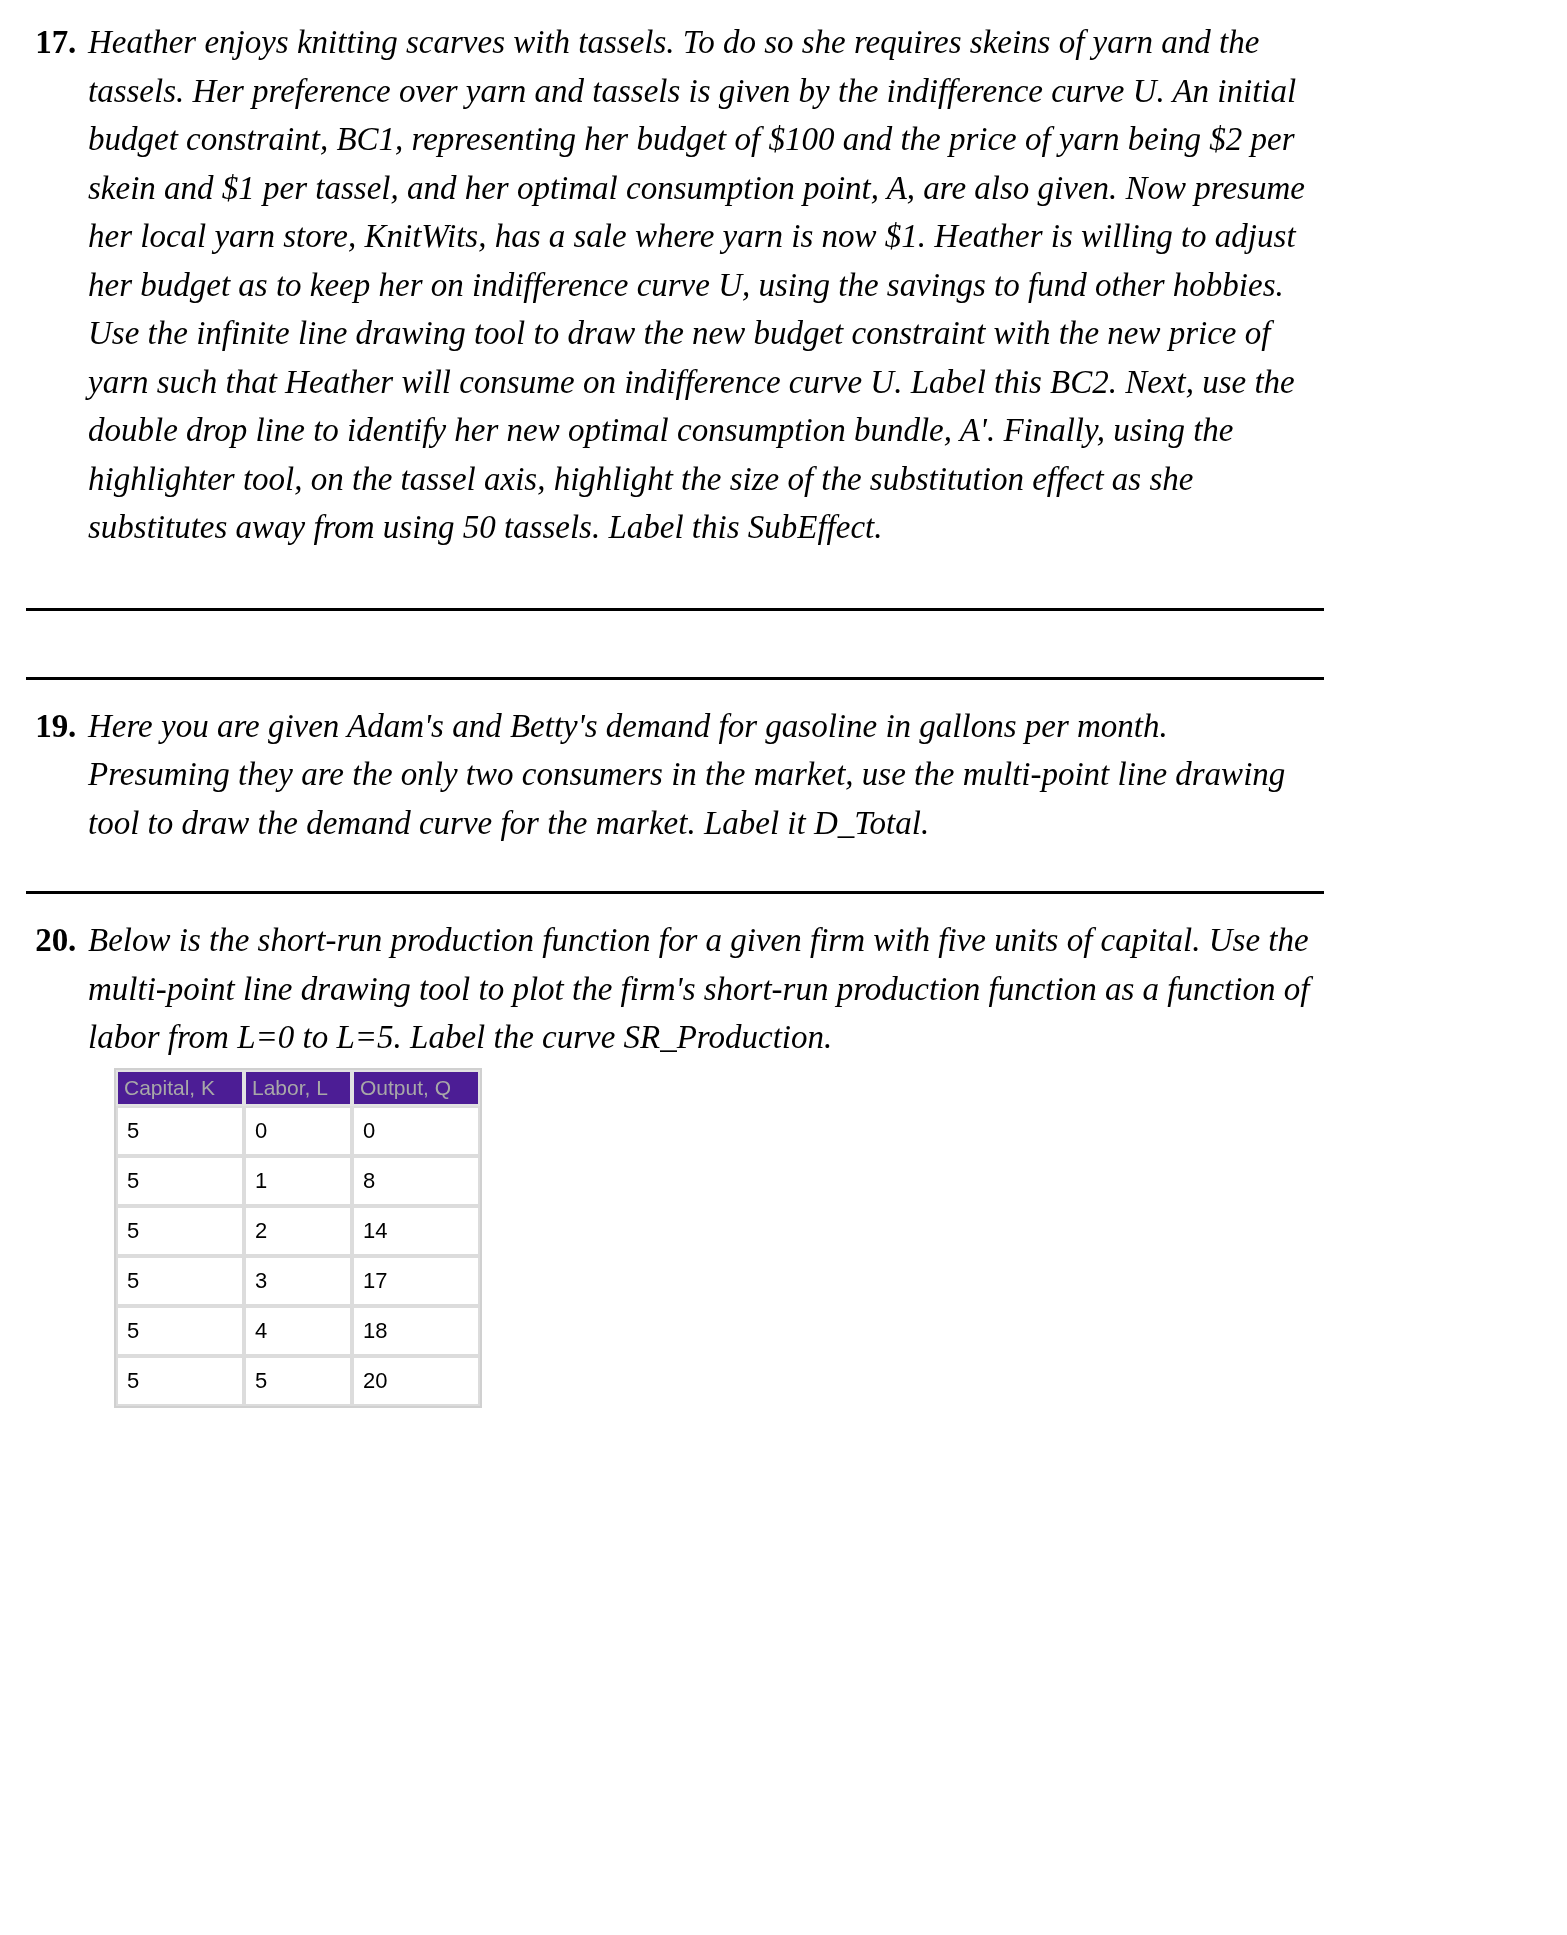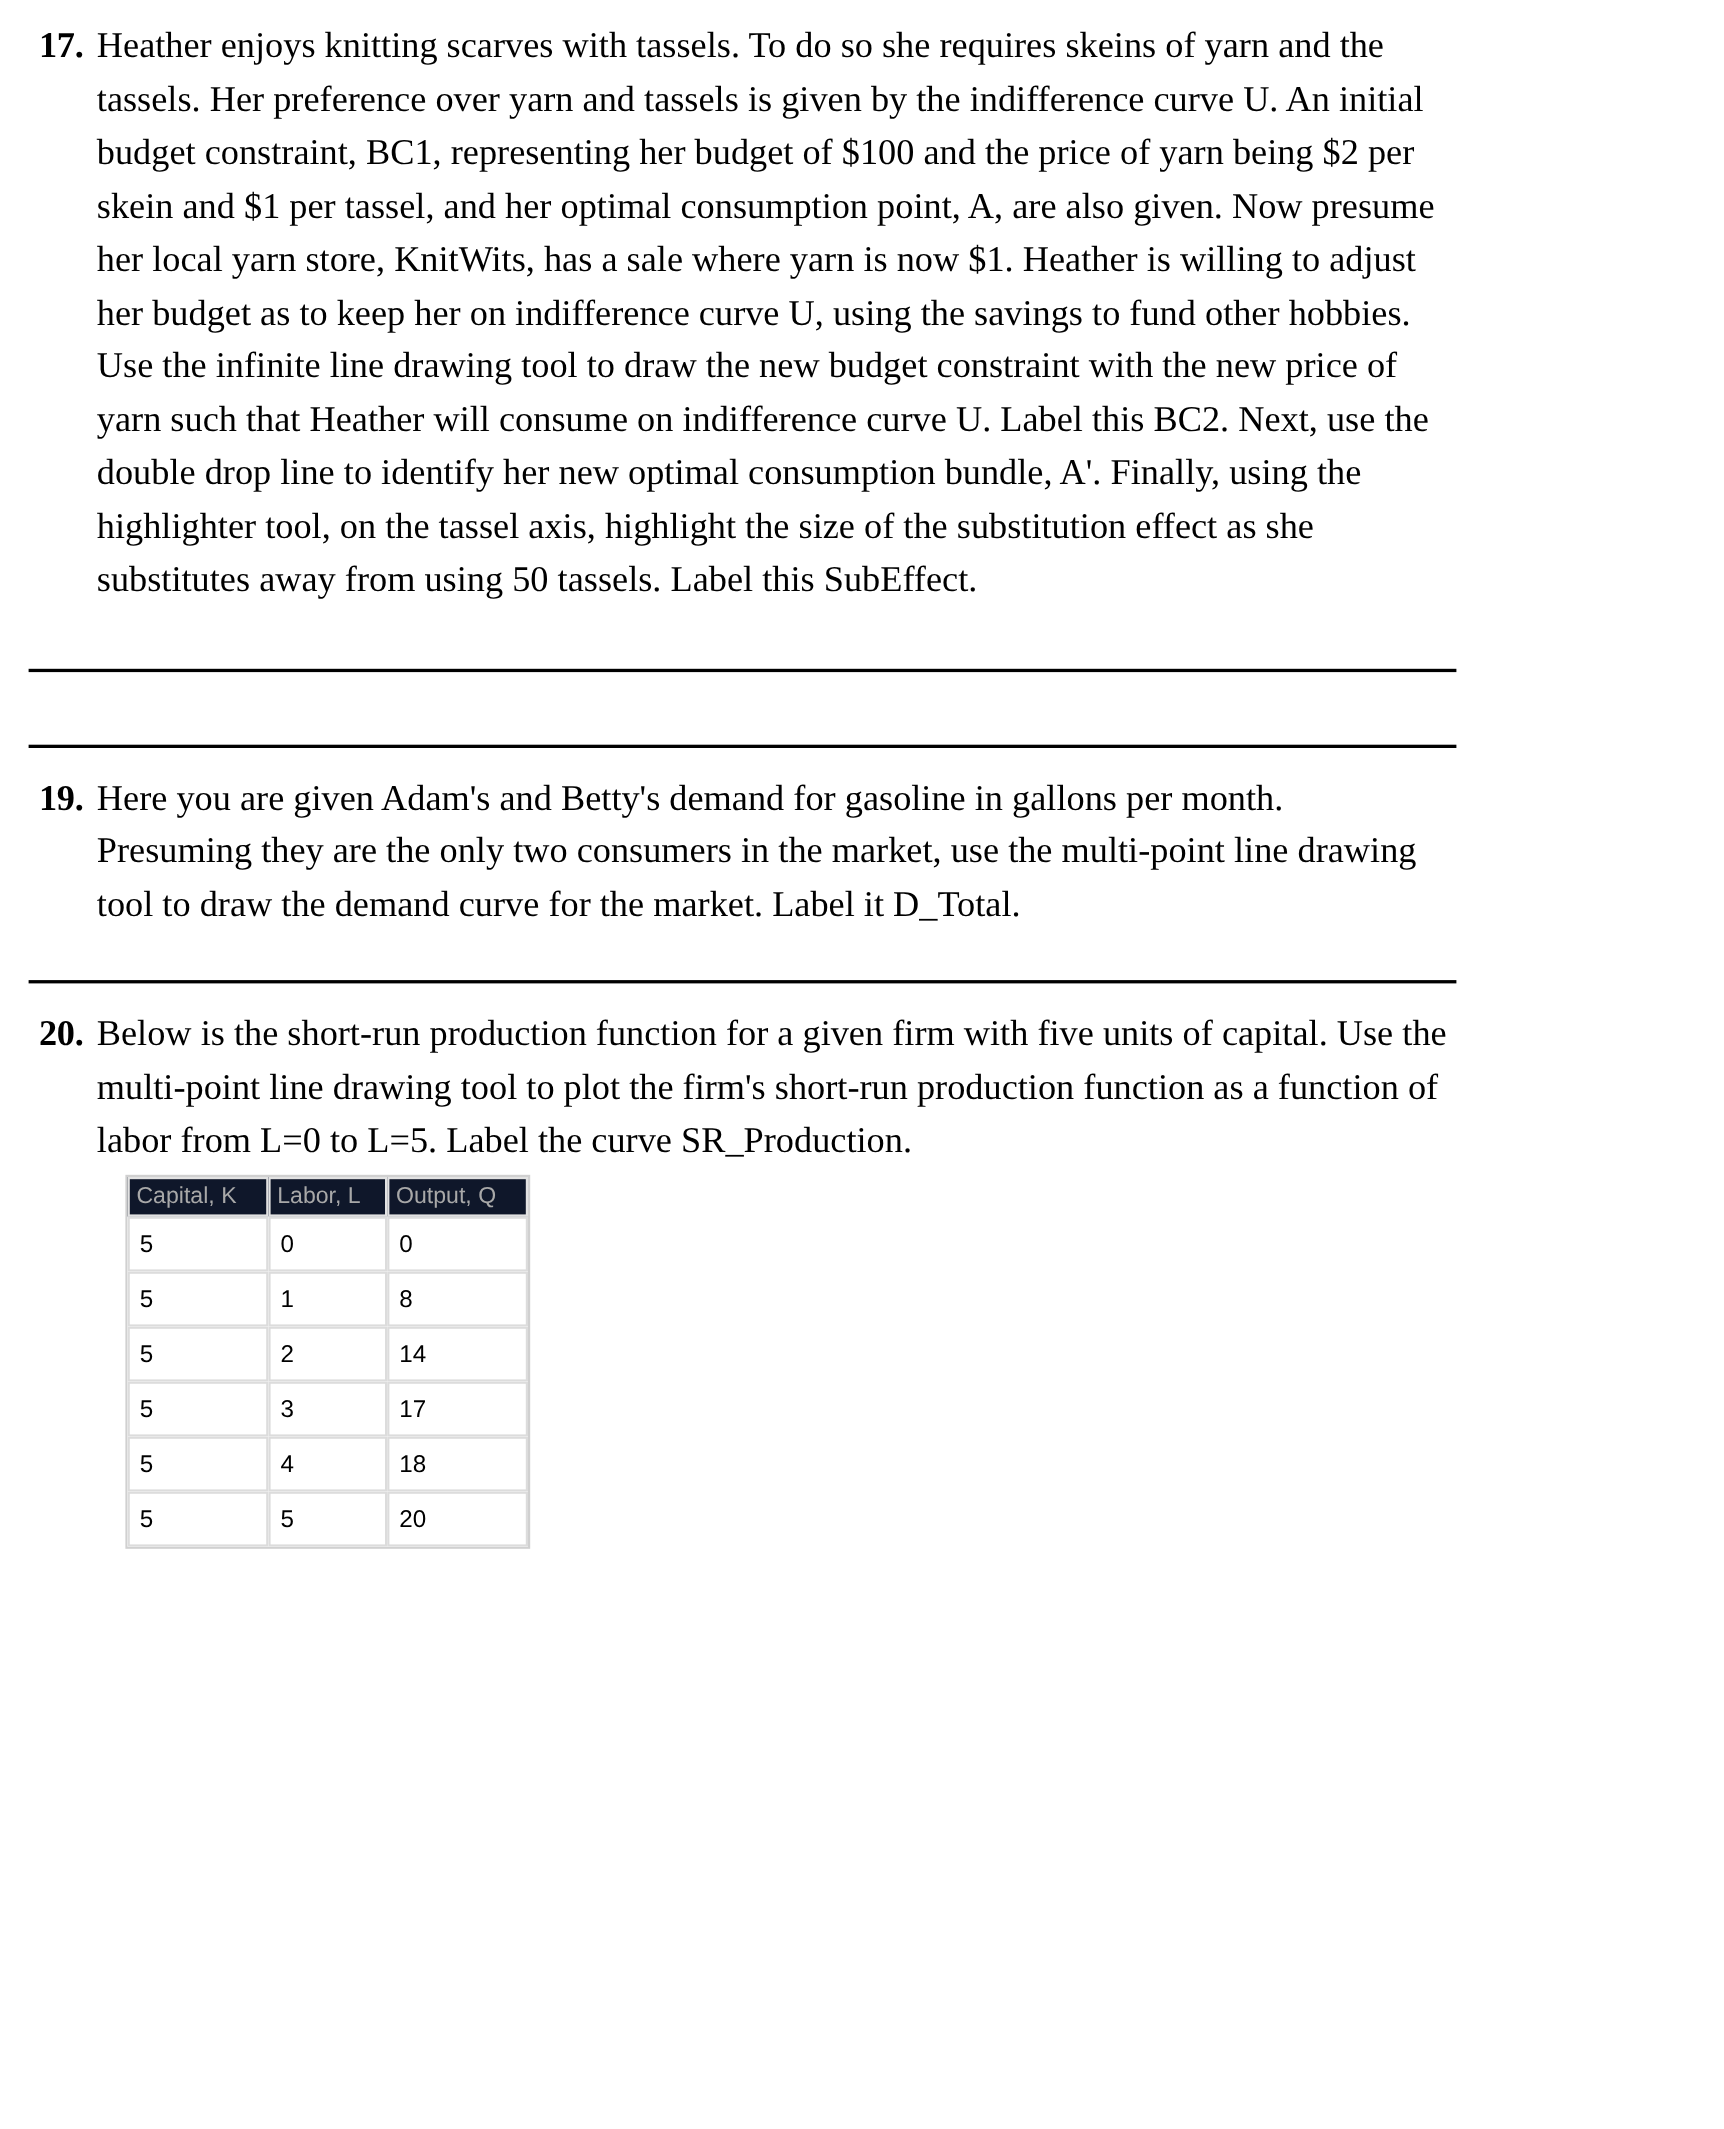--- a/index.html
+++ b/index.html
@@ -34,20 +34,21 @@
     padding-right: 12px;
     box-sizing: border-box;
     letter-spacing: -0.2px;
   }
   .q-body {
     flex: 1 1 auto;
     font-size: 33px;
     line-height: 48.5px;
     text-align: left;
     padding-right: 8px;
+    font-style: italic;
   }
   .divider {
     border: 0;
     border-top: 3px solid #000;
     margin: 26px 0 22px 0;
     width: 100%;
   }
   #q17 .q-body { padding-right: 4px; }
   .spacer-17 { height: 30px; }
   .spacer-18 { height: 18px; }
@@ -65,21 +66,21 @@
     background: #ffffff;
     font-family: "Liberation Sans", sans-serif;
   }
   table.prod-table th {
     font-weight: normal;
     font-size: 21px;
     color: #a8a8a8;
     text-align: left;
     padding: 3px 5px 3px 6px;
     border: 2px solid #e2e2e2;
-    background: #0f172a;
+    background: #4c1d95;
     white-space: nowrap;
     line-height: 26px;
   }
   table.prod-table td {
     font-size: 22px;
     color: #000;
     text-align: left;
     padding: 8px 5px 8px 9px;
     border: 2px solid #dcdcdc;
     background: #ffffff;

